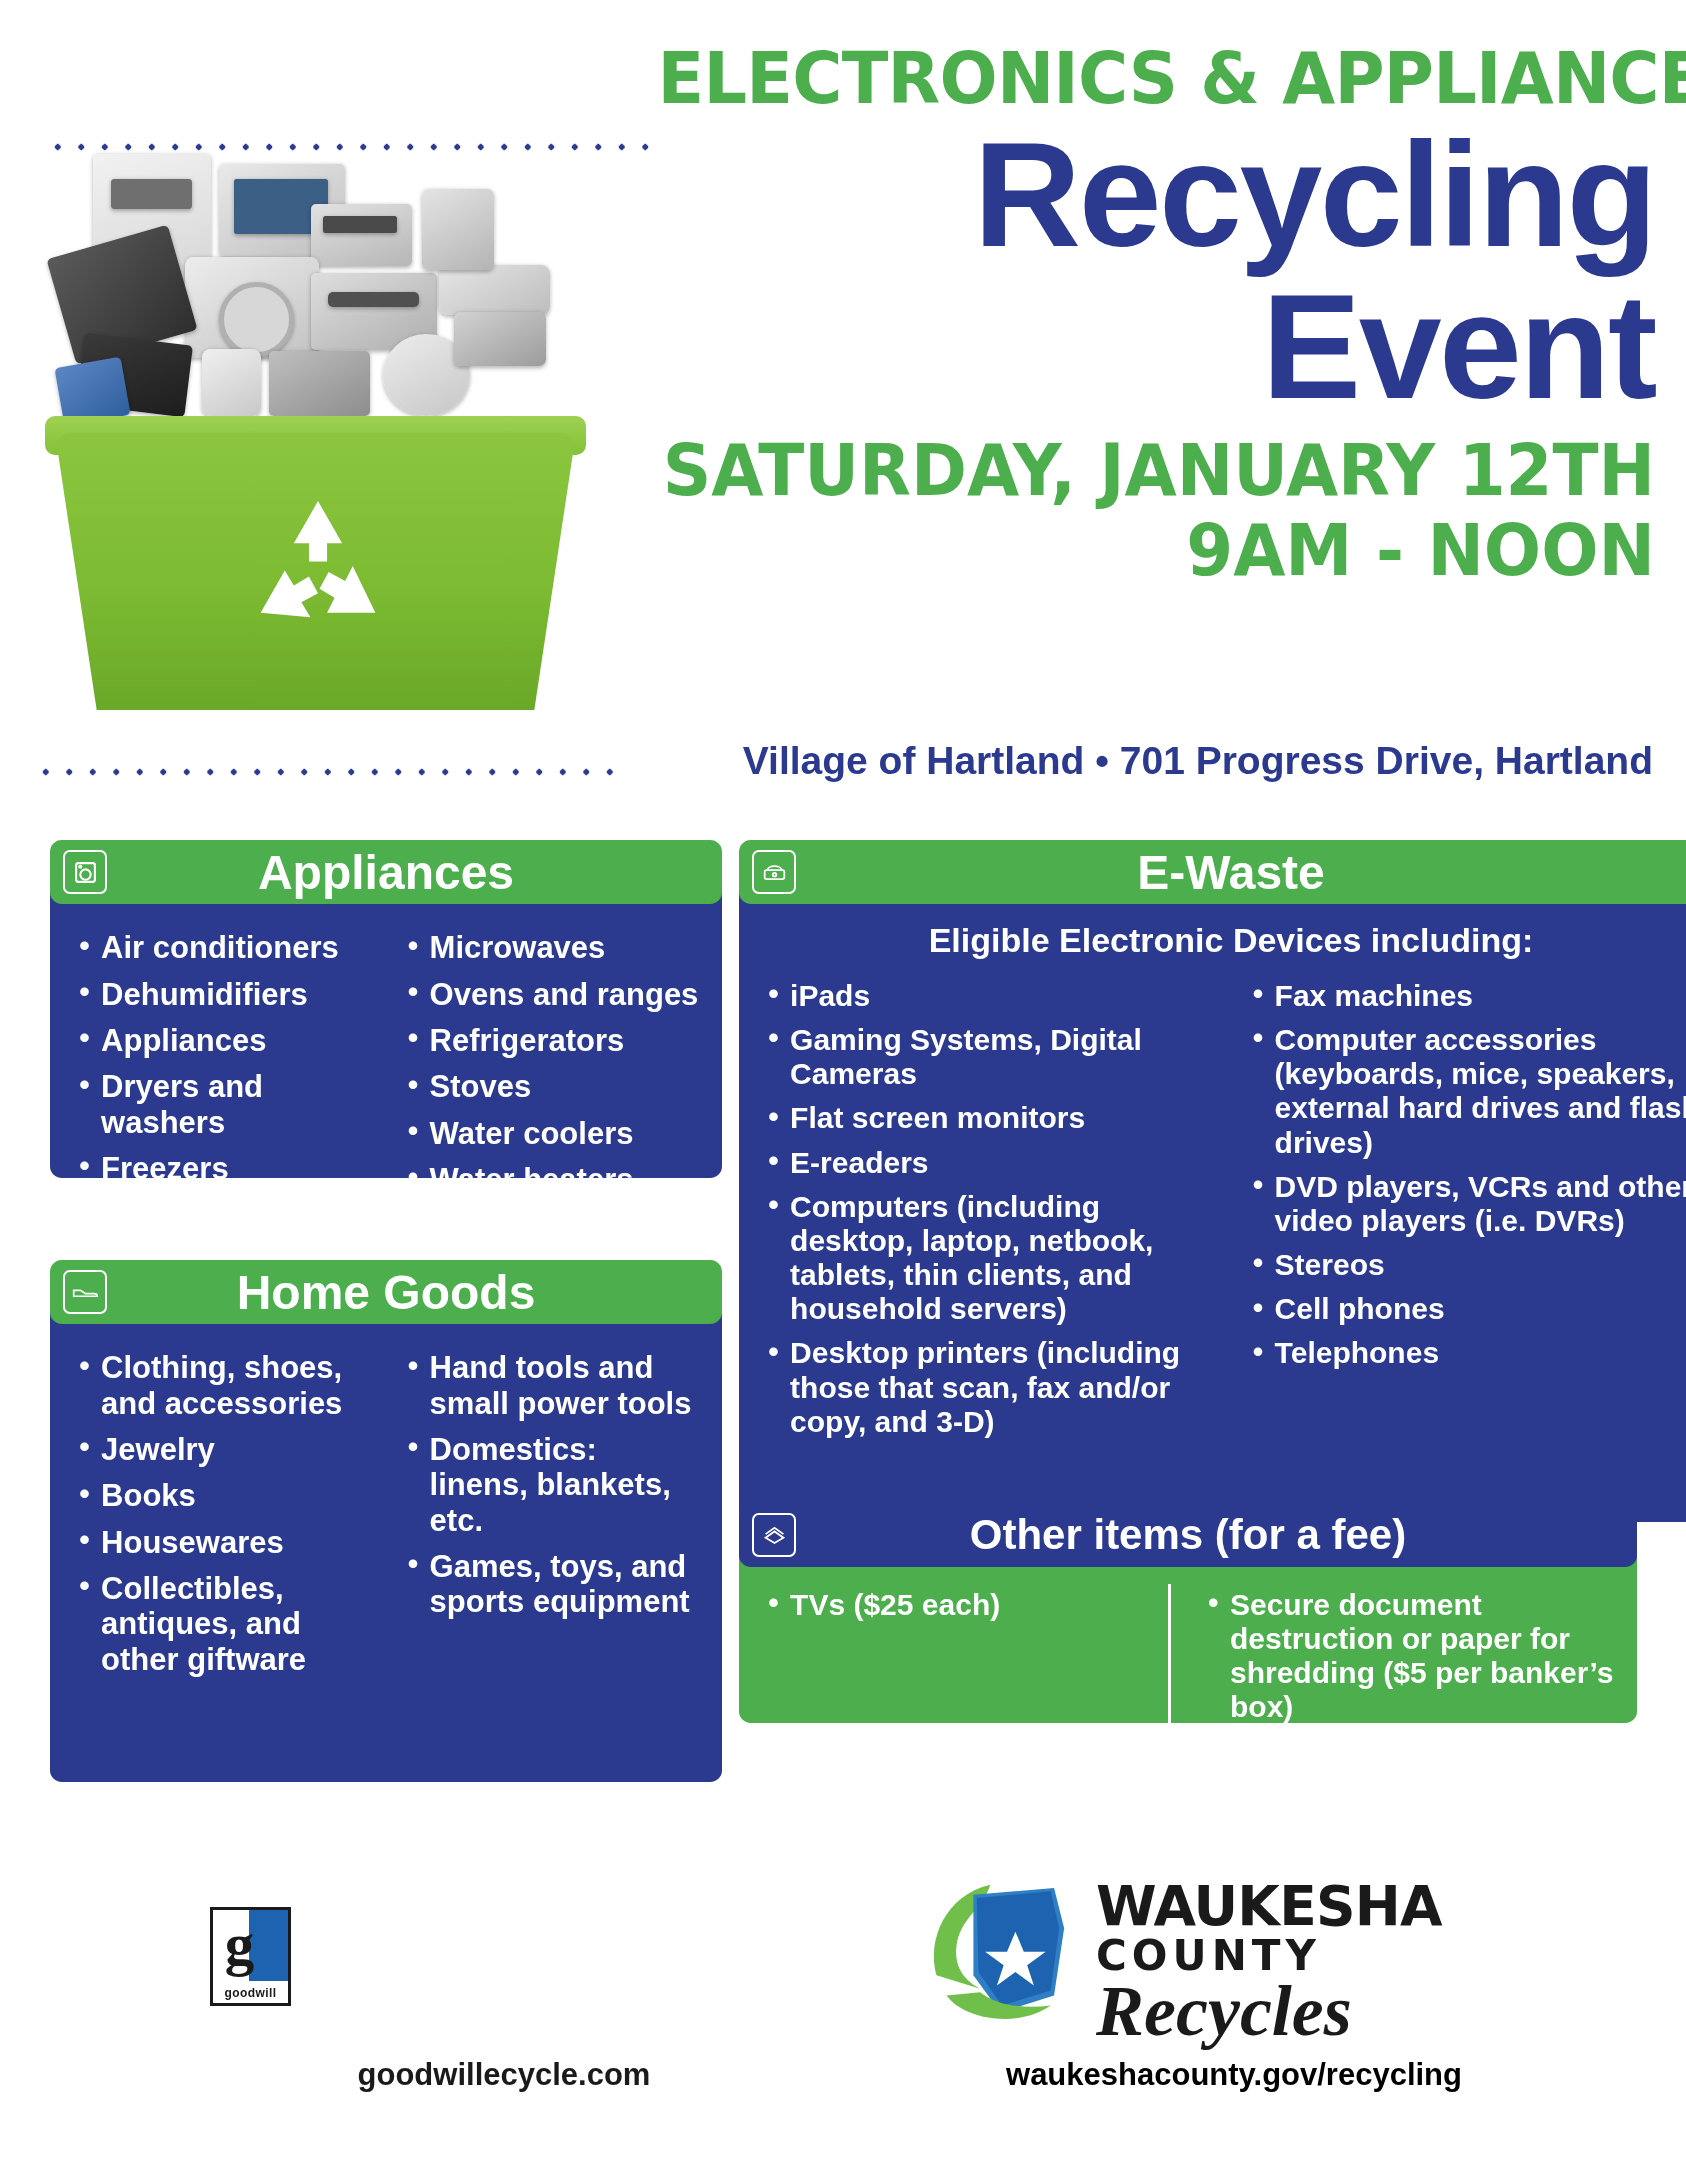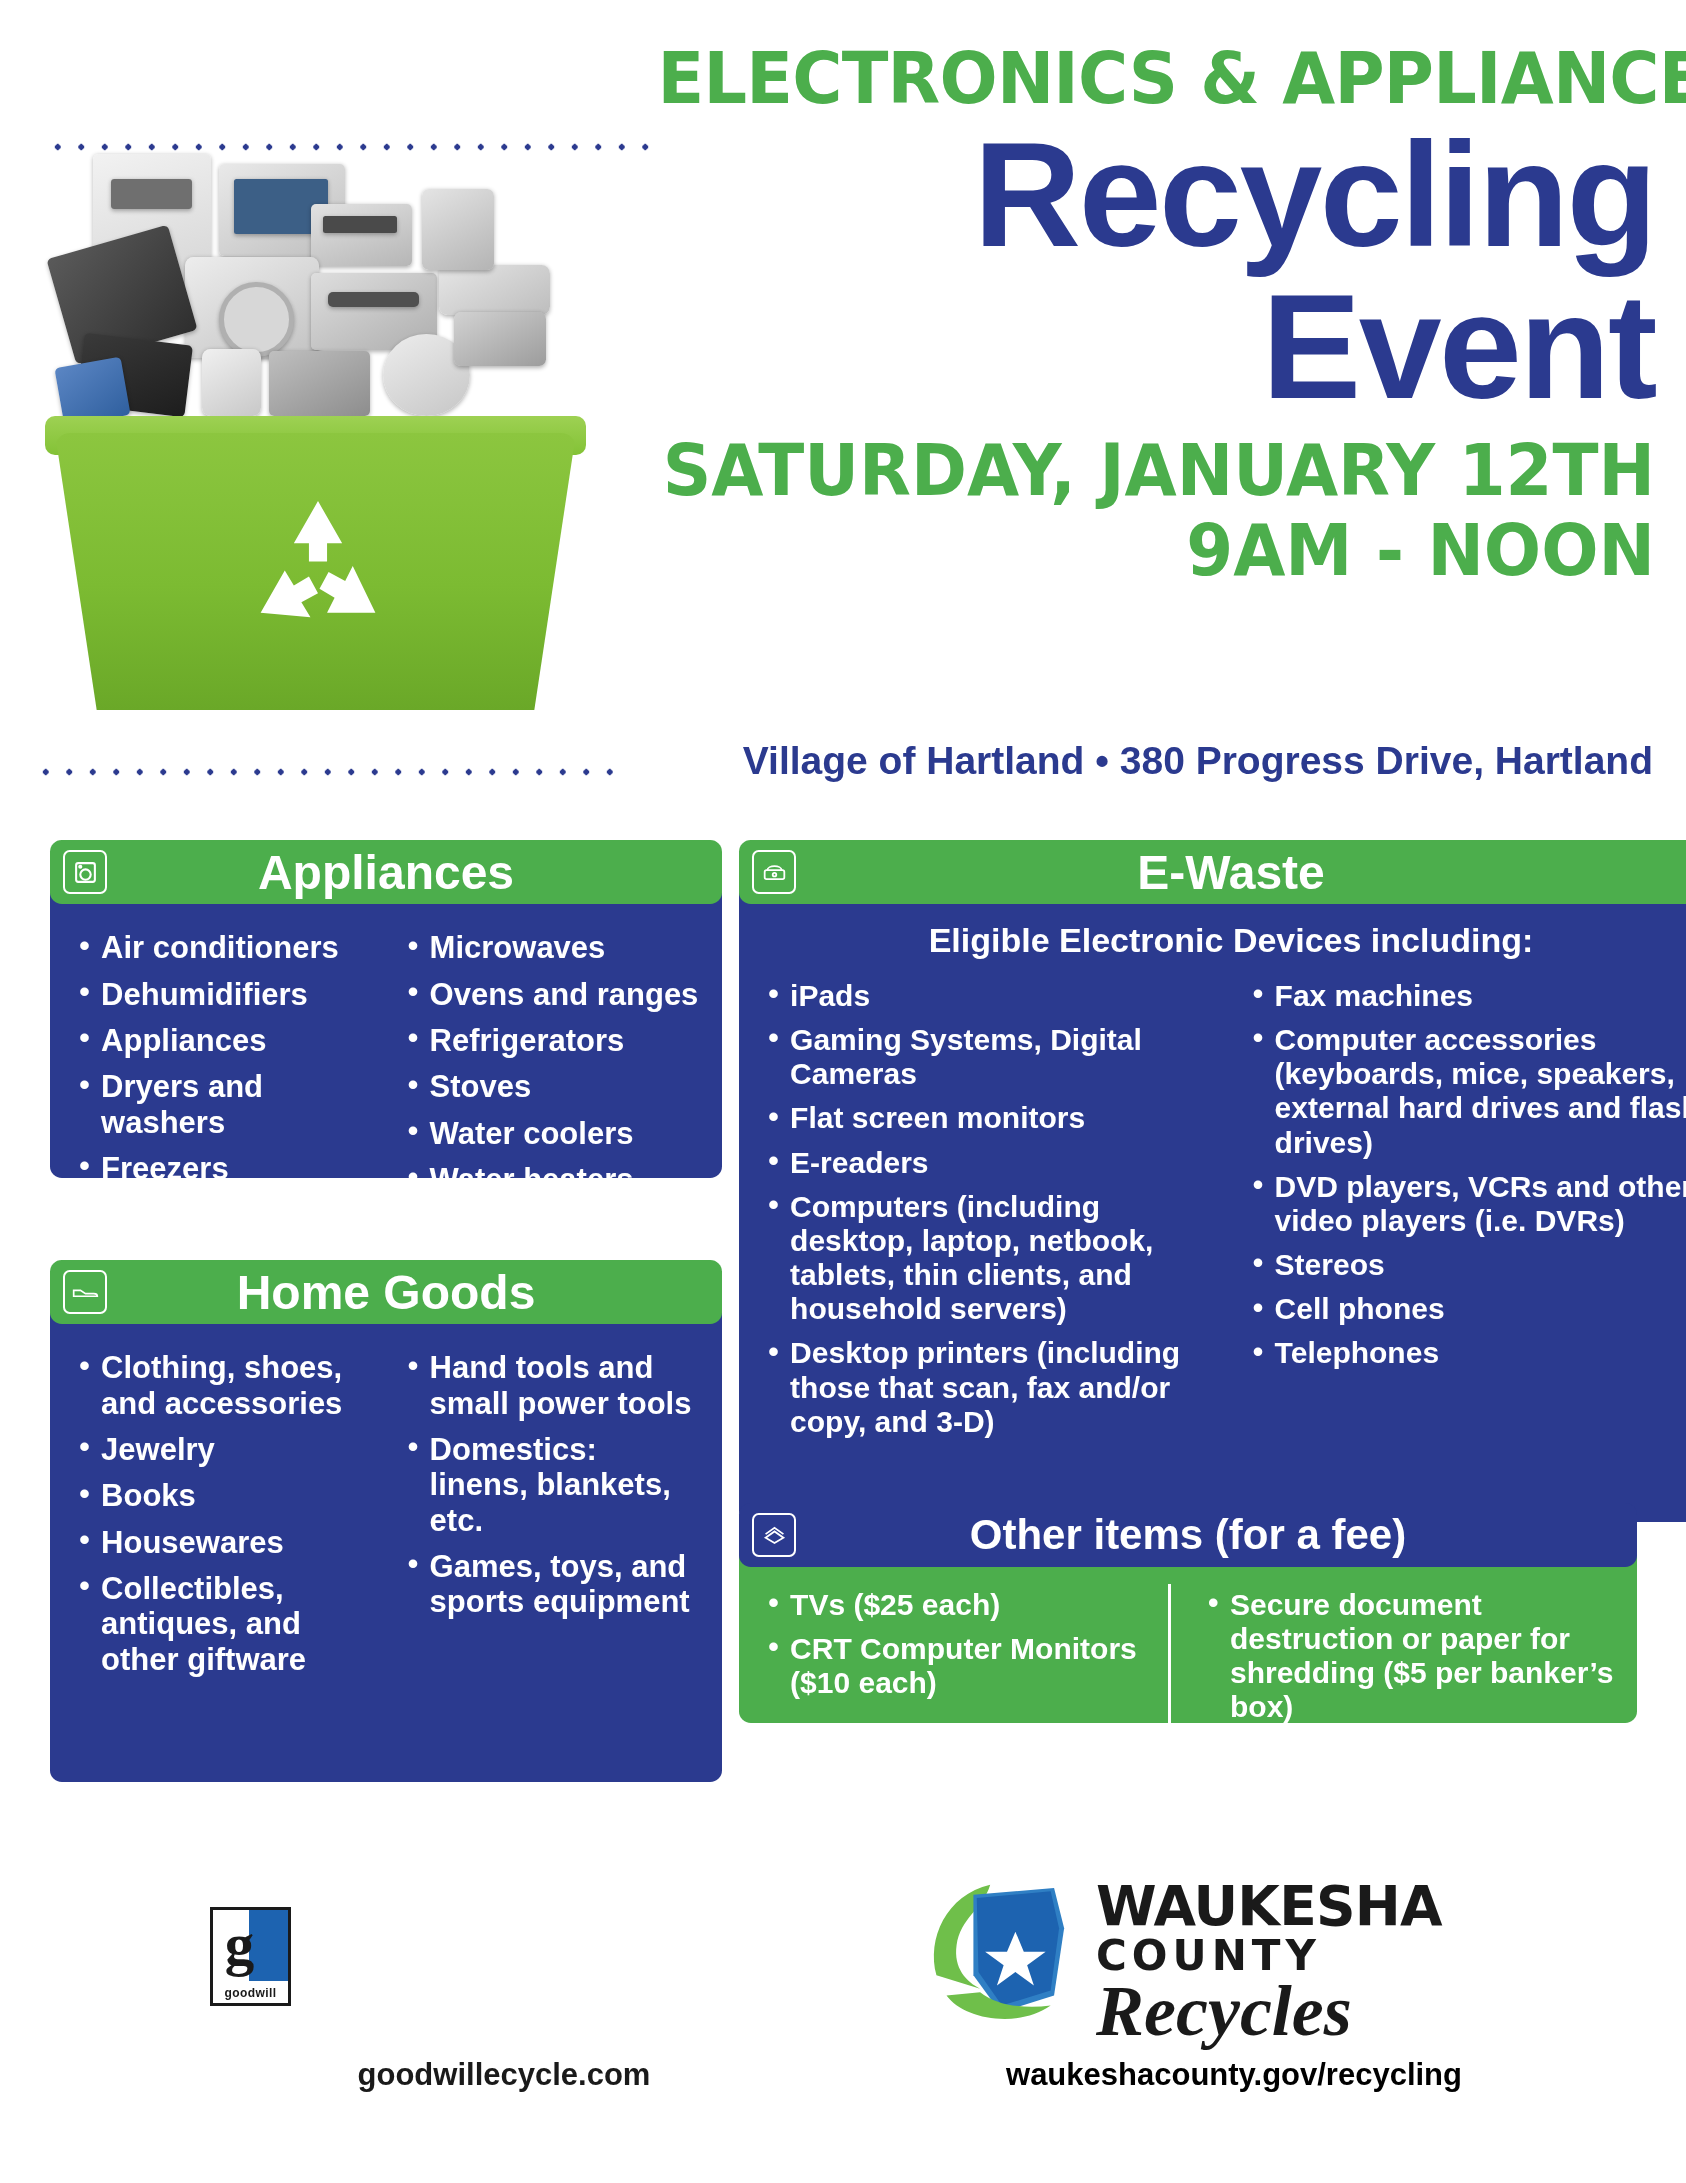--- a/index.html
+++ b/index.html
@@ -441,21 +441,21 @@
       </svg>
     </div>
 
     <div class="title-block">
       <div class="line1">ELECTRONICS &amp; APPLIANCE</div>
       <div class="line2">Recycling Event</div>
       <div class="line3">SATURDAY, JANUARY 12TH</div>
       <div class="line4">9AM - NOON</div>
     </div>
 
-    <div class="venue">Village of Hartland • 380 Progress Drive, Hartland</div>
+    <div class="venue">Village of Hartland • 701 Progress Drive, Hartland</div>
   </div>
 
   <div class="content">
 
     <div class="panel" id="panel-appliances">
       <div class="panel-head head-green">
         <span class="head-icon">
           <svg width="25" height="25" viewBox="0 0 24 24" fill="none" stroke="#ffffff" stroke-width="2">
             <rect x="3" y="3" width="18" height="18" rx="2"></rect>
             <circle cx="12" cy="14" r="5"></circle>
@@ -566,21 +566,20 @@
             <path d="M4 11 L14 4 L24 11"></path>
           </svg>
         </span>
         <span class="htitle">Other items (for a fee)</span>
       </div>
       <div class="body-green">
         <div class="other-cols">
           <div>
             <ul class="items">
               <li>TVs ($25 each)</li>
-              <li>CRT Computer Monitors ($10 each)</li>
             </ul>
           </div>
           <div>
             <ul class="items">
               <li>Secure document destruction or paper for shredding ($5 per banker’s box)</li>
             </ul>
           </div>
         </div>
       </div>
     </div>

